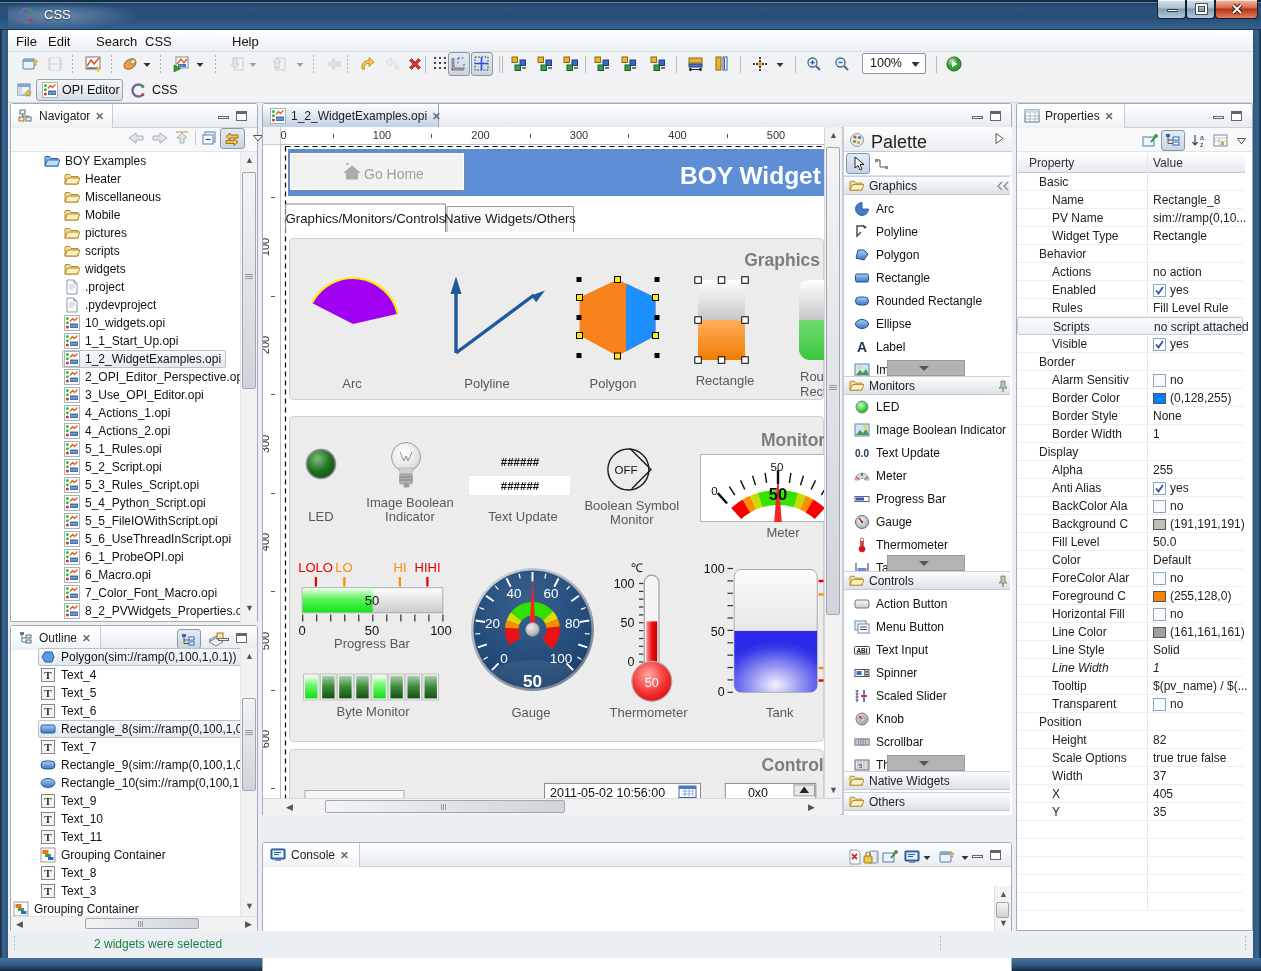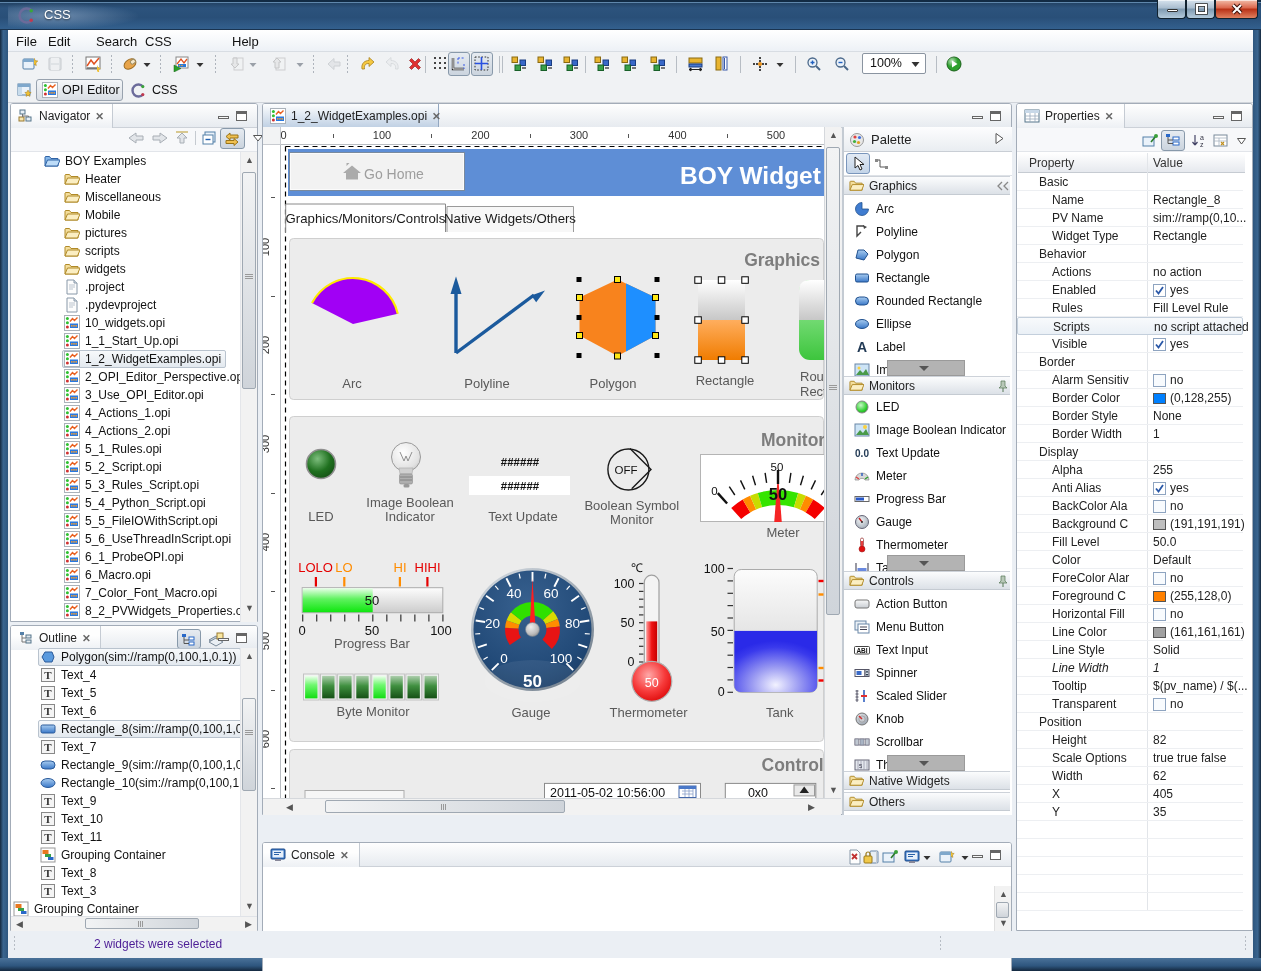--- a/index.html
+++ b/index.html
@@ -1236,21 +1236,21 @@
   </svg>
 <div class="a" style="left:842px;top:127px;width:170px;height:688px;background:#FFFFFF;border-left:2px solid #C4CBD3"></div>
 <div class="a" style="left:844px;top:127px;width:168px;height:25px;background:linear-gradient(#FDFDFE,#E9EDF1);border-bottom:1px solid #C9CED5"></div>
 <svg class="a" style="left:849px;top:132px" width="16" height="16" viewBox="0 0 16 16">
     <circle cx="8" cy="8" r="6.5" fill="#E8E8E8" stroke="#999"></circle>
     <circle cx="6" cy="5" r="1.6" fill="#E04040"></circle>
     <circle cx="10.5" cy="5.5" r="1.6" fill="#4070E0"></circle>
     <circle cx="5.5" cy="9.5" r="1.6" fill="#40B040"></circle>
     <circle cx="9.5" cy="10.5" r="1.6" fill="#E0A020"></circle>
   </svg>
-<div class="a" style="left:871px;top:132px;font-size:13px;color:#222">Palette</div>
+<div class="a" style="left:871px;top:132px;font-size:18px;color:#222">Palette</div>
 <svg class="a" style="left:995px;top:133px" width="9" height="11" viewBox="0 0 9 11">
     <path d="M1 0.5 L8 5.5 L1 10.5 Z" fill="#fff" stroke="#555"></path>
   </svg>
 <div class="a" style="left:844px;top:152px;width:168px;height:24px;background:#FFFFFF;border-bottom:1px solid #DEE2E7"></div>
 <div class="a" style="left:846px;top:153px;width:24px;height:21px;background:linear-gradient(#E2EAF4,#C3D4E8);border:1px solid #7A96BC;border-radius:3px"></div>
 <svg class="a" style="left:852px;top:156px" width="13" height="15" viewBox="0 0 13 15">
     <path d="M3 1 L3 12 L6 9.5 L8 14 L10 13 L8 8.5 L12 8.5 Z" fill="#fff" stroke="#222" stroke-width="1"></path>
   </svg>
 <svg class="a" style="left:874px;top:158px" width="14" height="12" viewBox="0 0 14 12">
     <path d="M2 2 h4 v7 h6" fill="none" stroke="#555"></path>
@@ -1834,21 +1834,21 @@
     </div>
     <div class="prow" style="top:645px;">
       <span class="k">Scale Options</span>
       <span class="v">
         <span>true true false</span>
       </span>
     </div>
     <div class="prow" style="top:663px;">
       <span class="k">Width</span>
       <span class="v">
-        <span>62</span>
+        <span>37</span>
       </span>
     </div>
     <div class="prow" style="top:681px;">
       <span class="k">X</span>
       <span class="v">
         <span>405</span>
       </span>
     </div>
     <div class="prow" style="top:699px;">
       <span class="k">Y</span>
@@ -1857,15 +1857,15 @@
       </span>
     </div>
     <div class="prow" style="top:717px"></div>
     <div class="prow" style="top:735px"></div>
     <div class="prow" style="top:753px"></div>
     <div class="prow" style="top:771px"></div>
     <div class="prow" style="top:789px"></div>
   </div>
 <div class="a" style="left:8px;top:931px;width:1245px;height:27px;background:#EBEFF4">
     <div class="a" style="left:6px;top:5px;width:1px;height:16px;background:repeating-linear-gradient(#B6BCC4 0 2px,transparent 2px 4px)"></div>
-    <div class="a" style="left:86px;top:6px;font-size:12px;color:#4c1d95">2 widgets were selected</div>
+    <div class="a" style="left:86px;top:6px;font-size:12px;color:#15803d">2 widgets were selected</div>
     <div class="a" style="left:932px;top:5px;width:1px;height:16px;background:repeating-linear-gradient(#B6BCC4 0 2px,transparent 2px 4px)"></div>
     <div class="a" style="left:1237px;top:5px;width:1px;height:16px;background:repeating-linear-gradient(#B6BCC4 0 2px,transparent 2px 4px)"></div>
   </div>
 </body></html>

